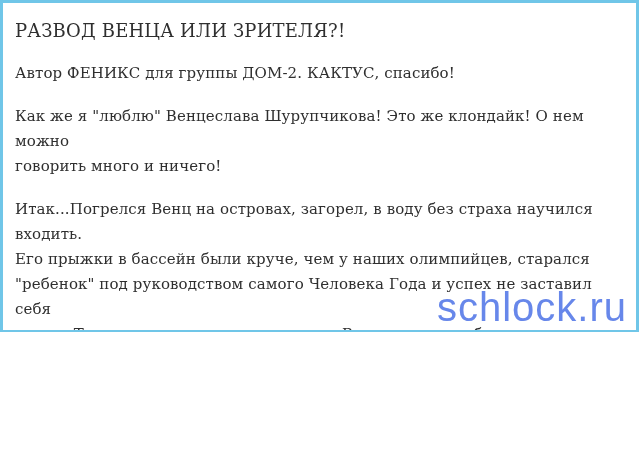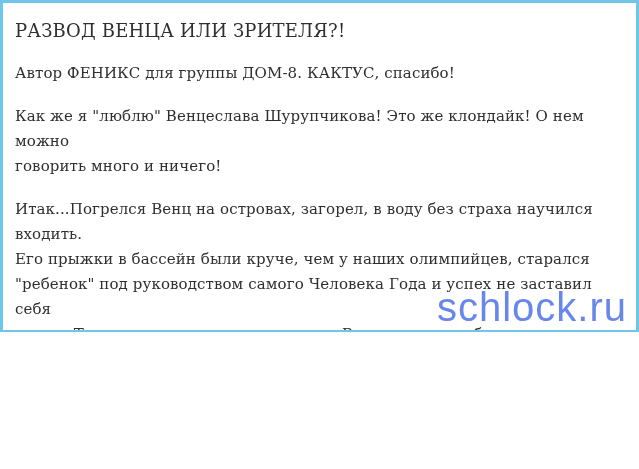--- a/index.html
+++ b/index.html
@@ -58,21 +58,21 @@
     letter-spacing: 1px;
     color: var(--watermark-color);
   }
 </style>
 </head>
 <body>
 
 <div class="frame">
   <h1 class="title">РАЗВОД ВЕНЦА ИЛИ ЗРИТЕЛЯ?!</h1>
 
-  <p class="para">Автор ФЕНИКС для группы ДОМ-8. КАКТУС, спасибо!</p>
+  <p class="para">Автор ФЕНИКС для группы ДОМ-2. КАКТУС, спасибо!</p>
 
   <p class="para">Как же я "люблю" Венцеслава Шурупчикова! Это же клондайк! О нем можно
 говорить много и ничего!</p>
 
   <p class="para">Итак...Погрелся Венц на островах, загорел, в воду без страха научился входить.
 Его прыжки в бассейн были круче, чем у наших олимпийцев, старался
 "ребенок" под руководством самого Человека Года и успех не заставил себя
 ждать. Теперь смело можно отправлять Венца за нашу сборную выступать. Всех
 сделает, порвет, как Тузик грелку. Победа будет за нами, за Домом 2.
 Следовательно и гонорар у Венца, за заслуги перед отечеством будет

